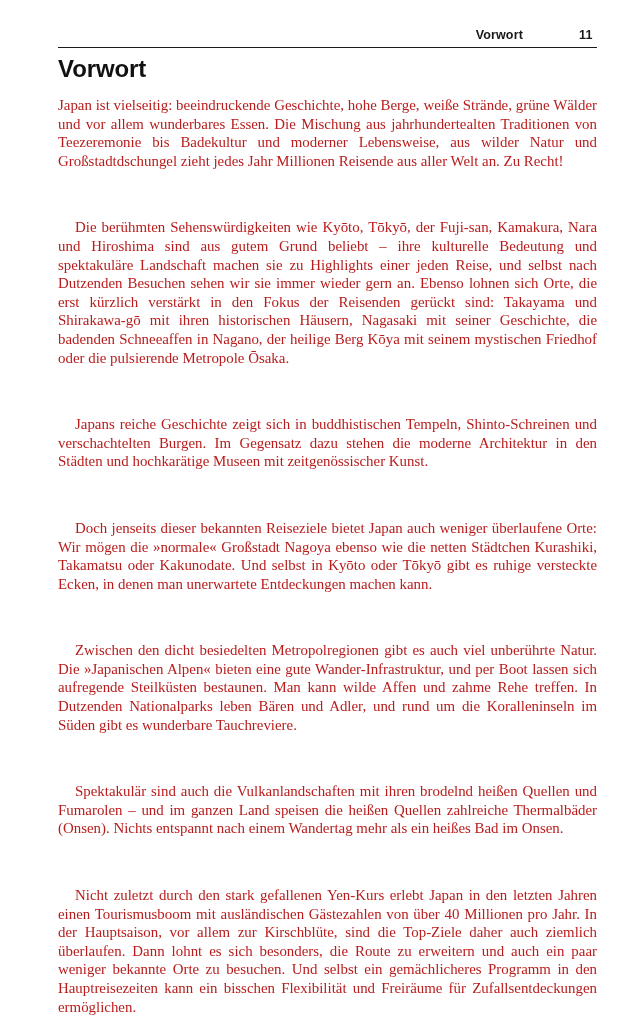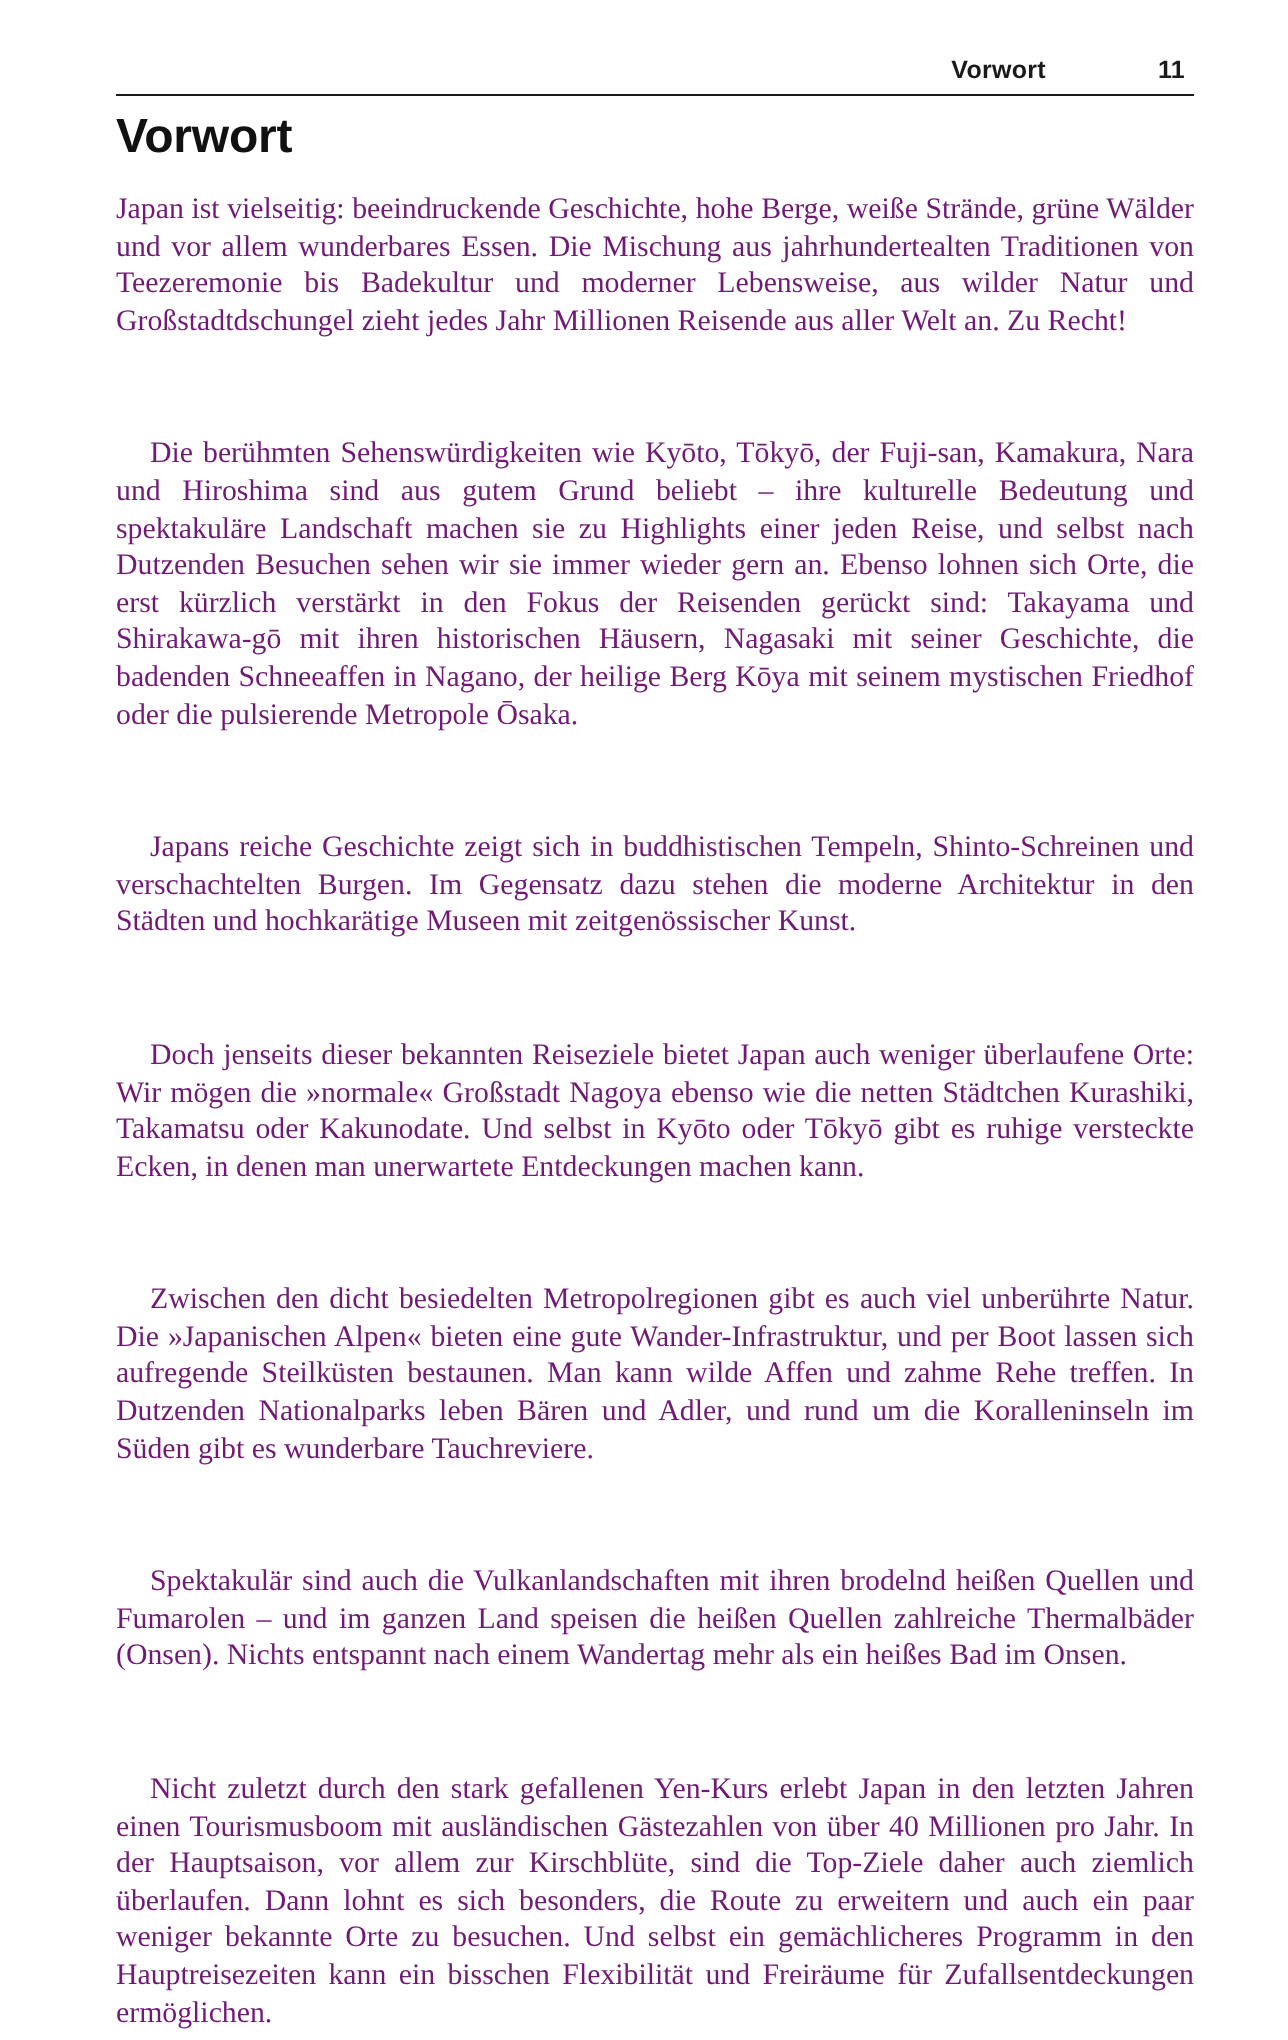--- a/index.html
+++ b/index.html
@@ -82,21 +82,21 @@
 
   .body-block p {
     margin: 0;
     font-family: "Liberation Serif", serif;
     font-size: 14.9px;
     line-height: 18.6px;
     text-align: justify;
     text-justify: inter-word;
     hyphens: manual;
     -webkit-hyphens: manual;
-    color: #701a75;
+    color: #b91c1c;
   }
 
   .body-block p + p {
     text-indent: 17px;
     margin-top: 48px;
   }
 </style>
 </head>
 <body>
 

